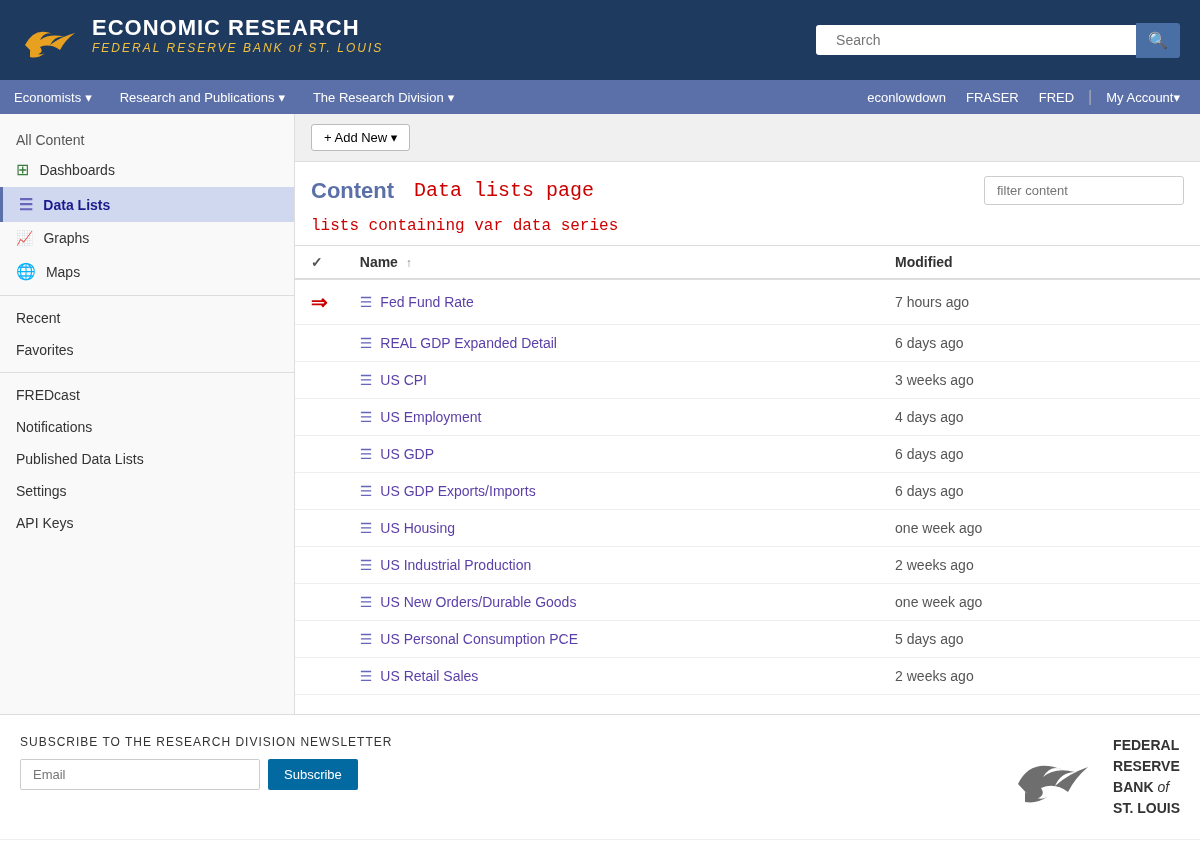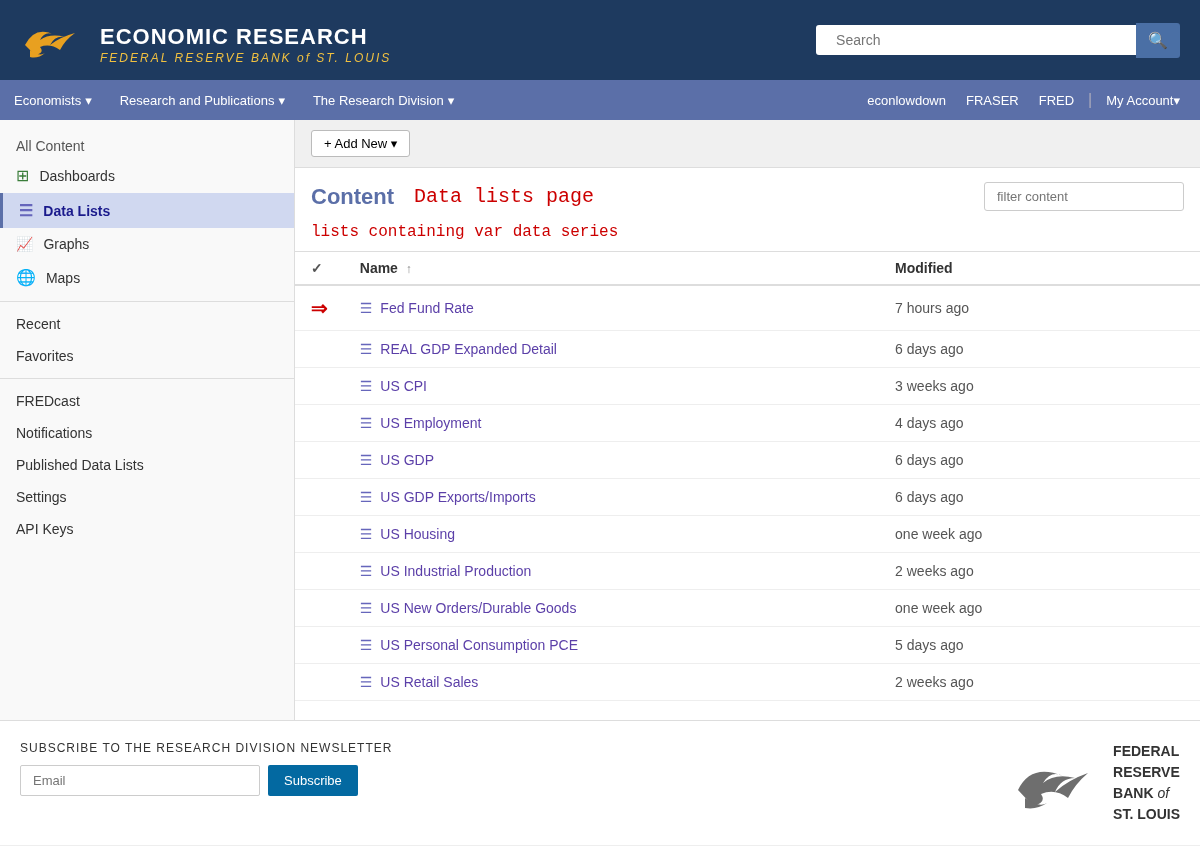--- a/index.html
+++ b/index.html
@@ -9,22 +9,22 @@
     .header {
       background: #1e3a5f;
       display: flex;
       align-items: center;
       justify-content: space-between;
       padding: 10px 20px;
       height: 80px;
     }
     .header-logo {
       display: flex;
-      align-items: flex-end;
-      gap: 20px;
+      align-items: flex-start;
+      gap: 12px;
     }
     .logo-bird {
       width: 60px;
       height: 50px;
     }
     .header-title {
       color: #fff;
       line-height: 1.2;
     }
     .header-title .main-title {
@@ -64,21 +64,21 @@
       height: 35px;
     }
 
     
     .navbar {
       background: #5b6fa8;
       display: flex;
       align-items: center;
       justify-content: space-between;
       padding: 0 0;
-      height: 40px;
+      height: 34px;
     }
     .navbar-left {
       display: flex;
       align-items: center;
       height: 100%;
     }
     .nav-item {
       color: #fff;
       padding: 0 14px;
       height: 100%;

